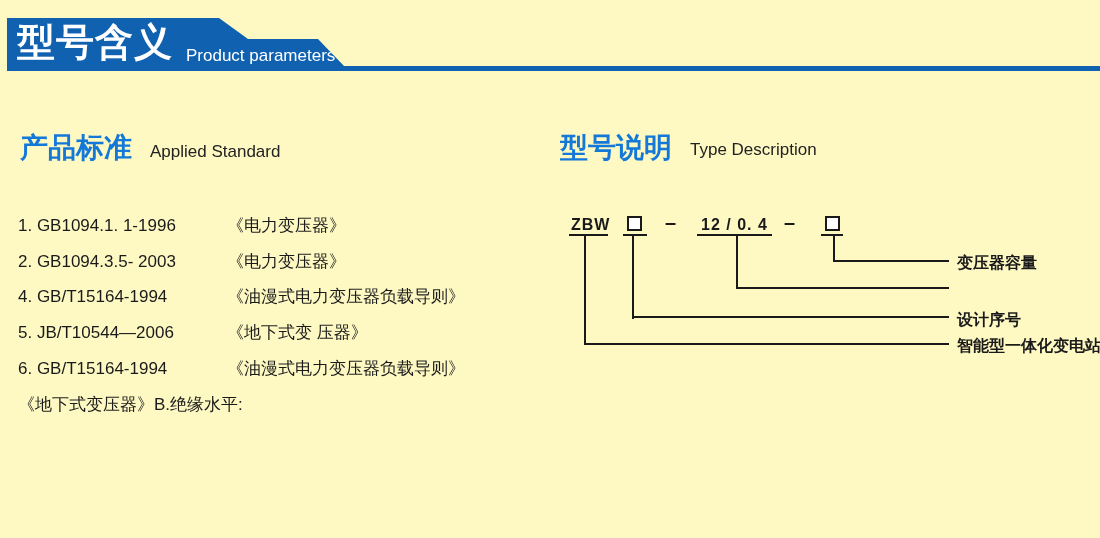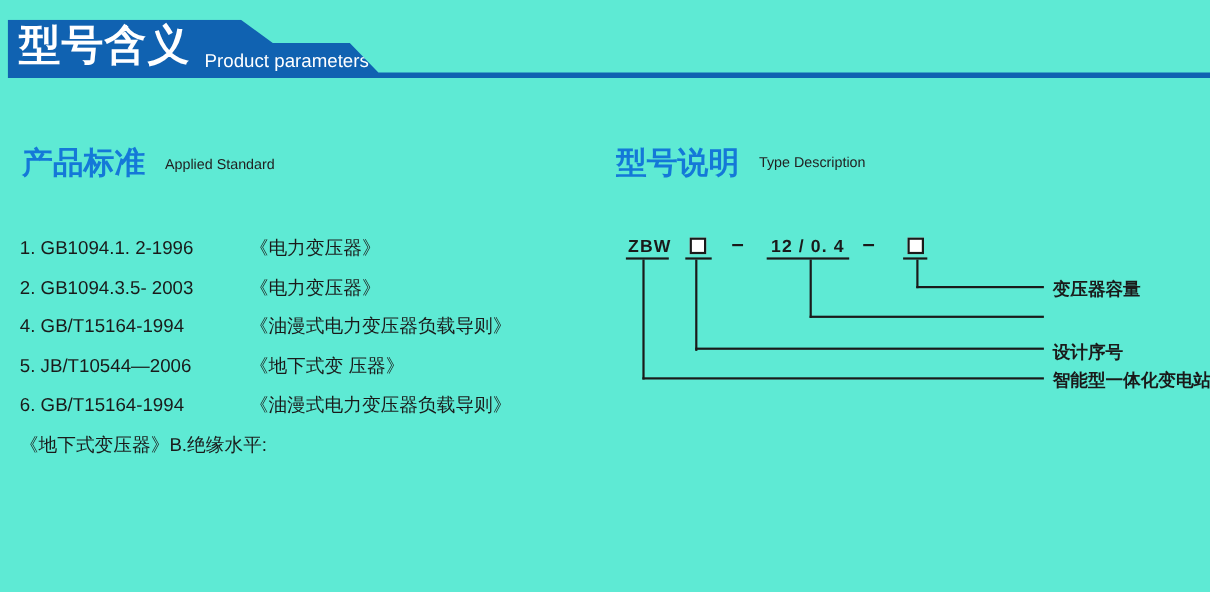--- a/index.html
+++ b/index.html
@@ -1,29 +1,29 @@
 <!DOCTYPE html>
 <html style="--banner-blue: #1062b1; --title-blue: #1478d8; --ink: #1a1a1a;"><head>
 <meta charset="utf-8">
 <style>
   html,body{margin:0;padding:0;background:#fff;}
-  #page{position:relative;width:1100px;height:538px;background:#5eead4;overflow:hidden;
+  #page{position:relative;width:1100px;height:538px;background:#fef9c3;overflow:hidden;
         font-family:"Liberation Sans","DejaVu Sans",sans-serif;color:var(--ink,#1a1a1a);}
 
   
   .banner{position:absolute;left:0;top:0;width:1100px;height:80px;background:var(--banner-blue,#1062b1);
           clip-path:polygon(7px 18px,219px 18px,248px 39px,318px 39px,344px 66px,1100px 66px,1100px 71px,7px 71px);}
   .banner-title{position:absolute;left:17px;top:21px;font-size:38px;font-weight:bold;color:#fff;
                 line-height:42px;letter-spacing:1px;white-space:nowrap;}
   .banner-sub{position:absolute;left:186px;top:46px;font-size:17px;color:#fff;white-space:nowrap;}
 
   
   .sec-zh{position:absolute;top:133px;font-size:28px;font-weight:bold;color:var(--title-blue,#1478d8);
           line-height:30px;white-space:nowrap;text-align:center;}
-  .sec-en{position:absolute;font-size:13px;color:#222;white-space:nowrap;}
+  .sec-en{position:absolute;font-size:17px;color:#222;white-space:nowrap;}
   #left-zh{left:20px;}   #left-en{left:150px;top:142px;}
   #right-zh{left:560px;} #right-en{left:690px;top:140px;}
 
   
   .std-list{position:absolute;left:18px;top:208px;width:535px;}
   .std-row{display:flex;line-height:35.7px;font-size:17px;color:var(--ink,#1a1a1a);}
   .std-code{width:209px;flex:none;white-space:nowrap;}
   .std-title{flex:1;white-space:nowrap;}
 
   
@@ -60,21 +60,21 @@
     <div class="banner-sub">Product parameters</div>
   </div>
 
   <div class="sec-zh" id="left-zh">产品标准</div>
   <div class="sec-en" id="left-en">Applied Standard</div>
   <div class="sec-zh" id="right-zh">型号说明</div>
   <div class="sec-en" id="right-en">Type Description</div>
 
   <div class="std-list">
     <div class="std-row">
-      <span class="std-code">1. GB1094.1. 2-1996</span>
+      <span class="std-code">1. GB1094.1. 1-1996</span>
       <span class="std-title">《电力变压器》</span>
     </div>
     <div class="std-row">
       <span class="std-code">2. GB1094.3.5- 2003</span>
       <span class="std-title">《电力变压器》</span>
     </div>
     <div class="std-row">
       <span class="std-code">4. GB/T15164-1994</span>
       <span class="std-title">《油漫式电力变压器负载导则》</span>
     </div>

